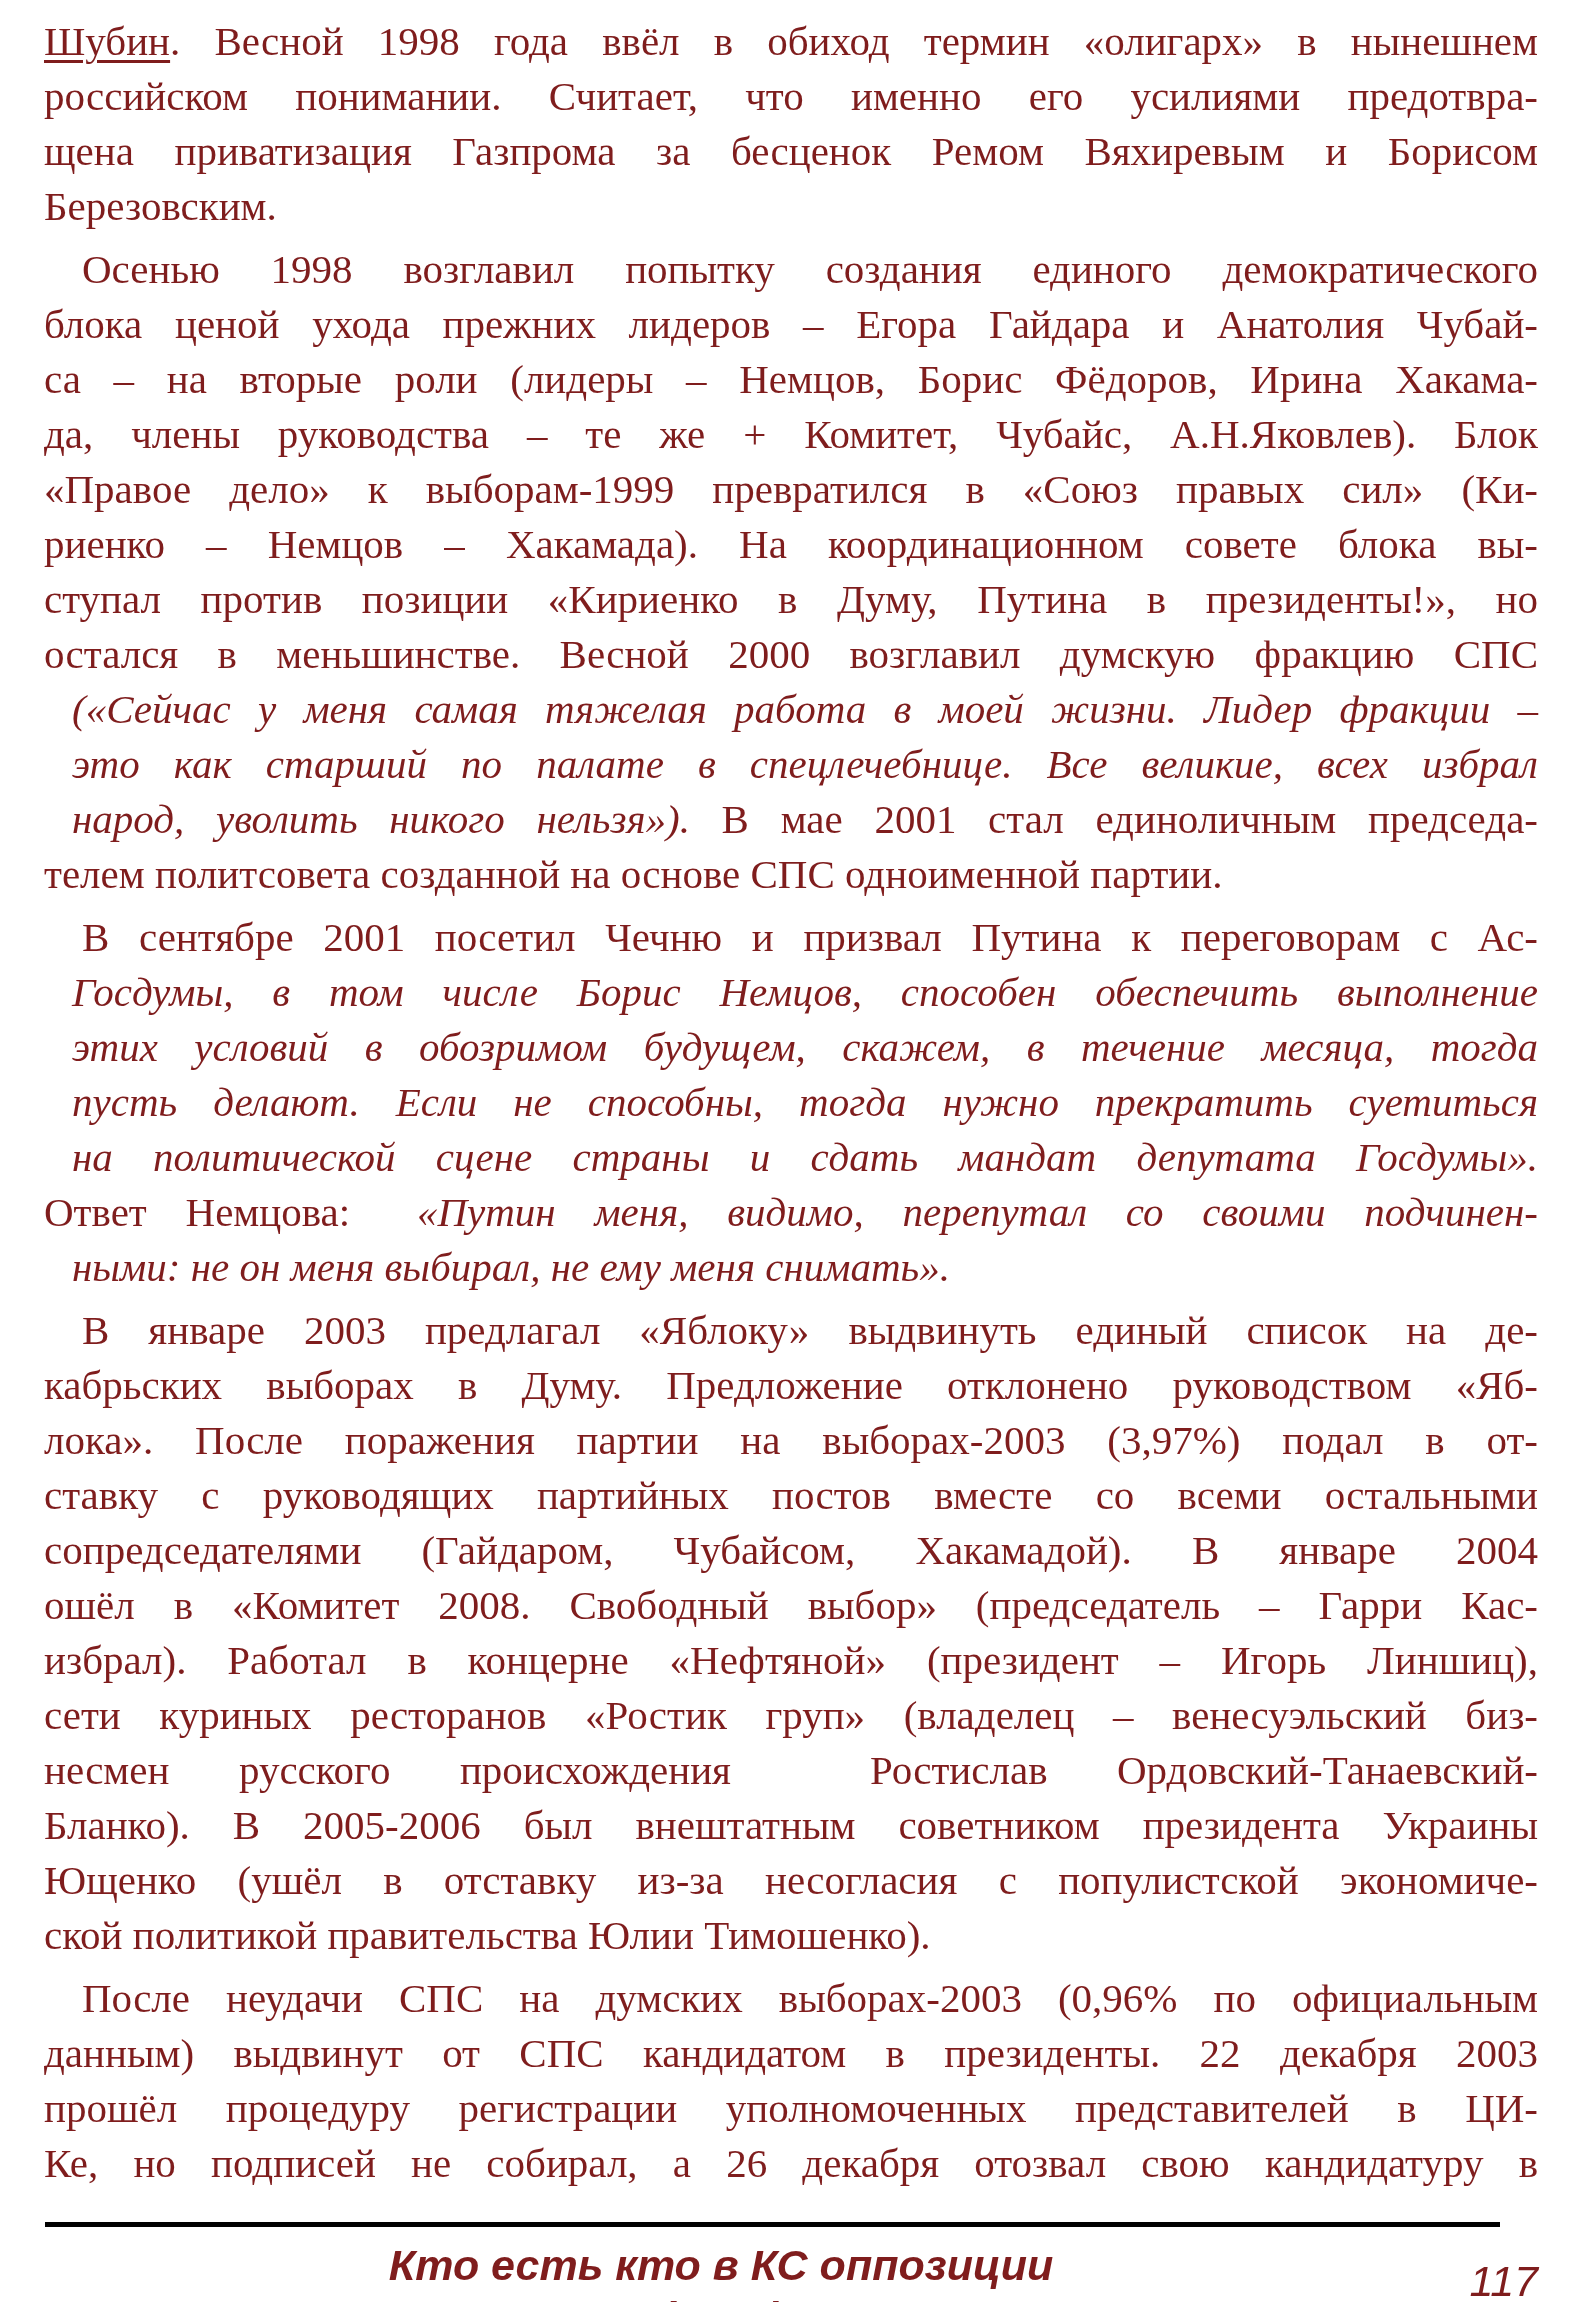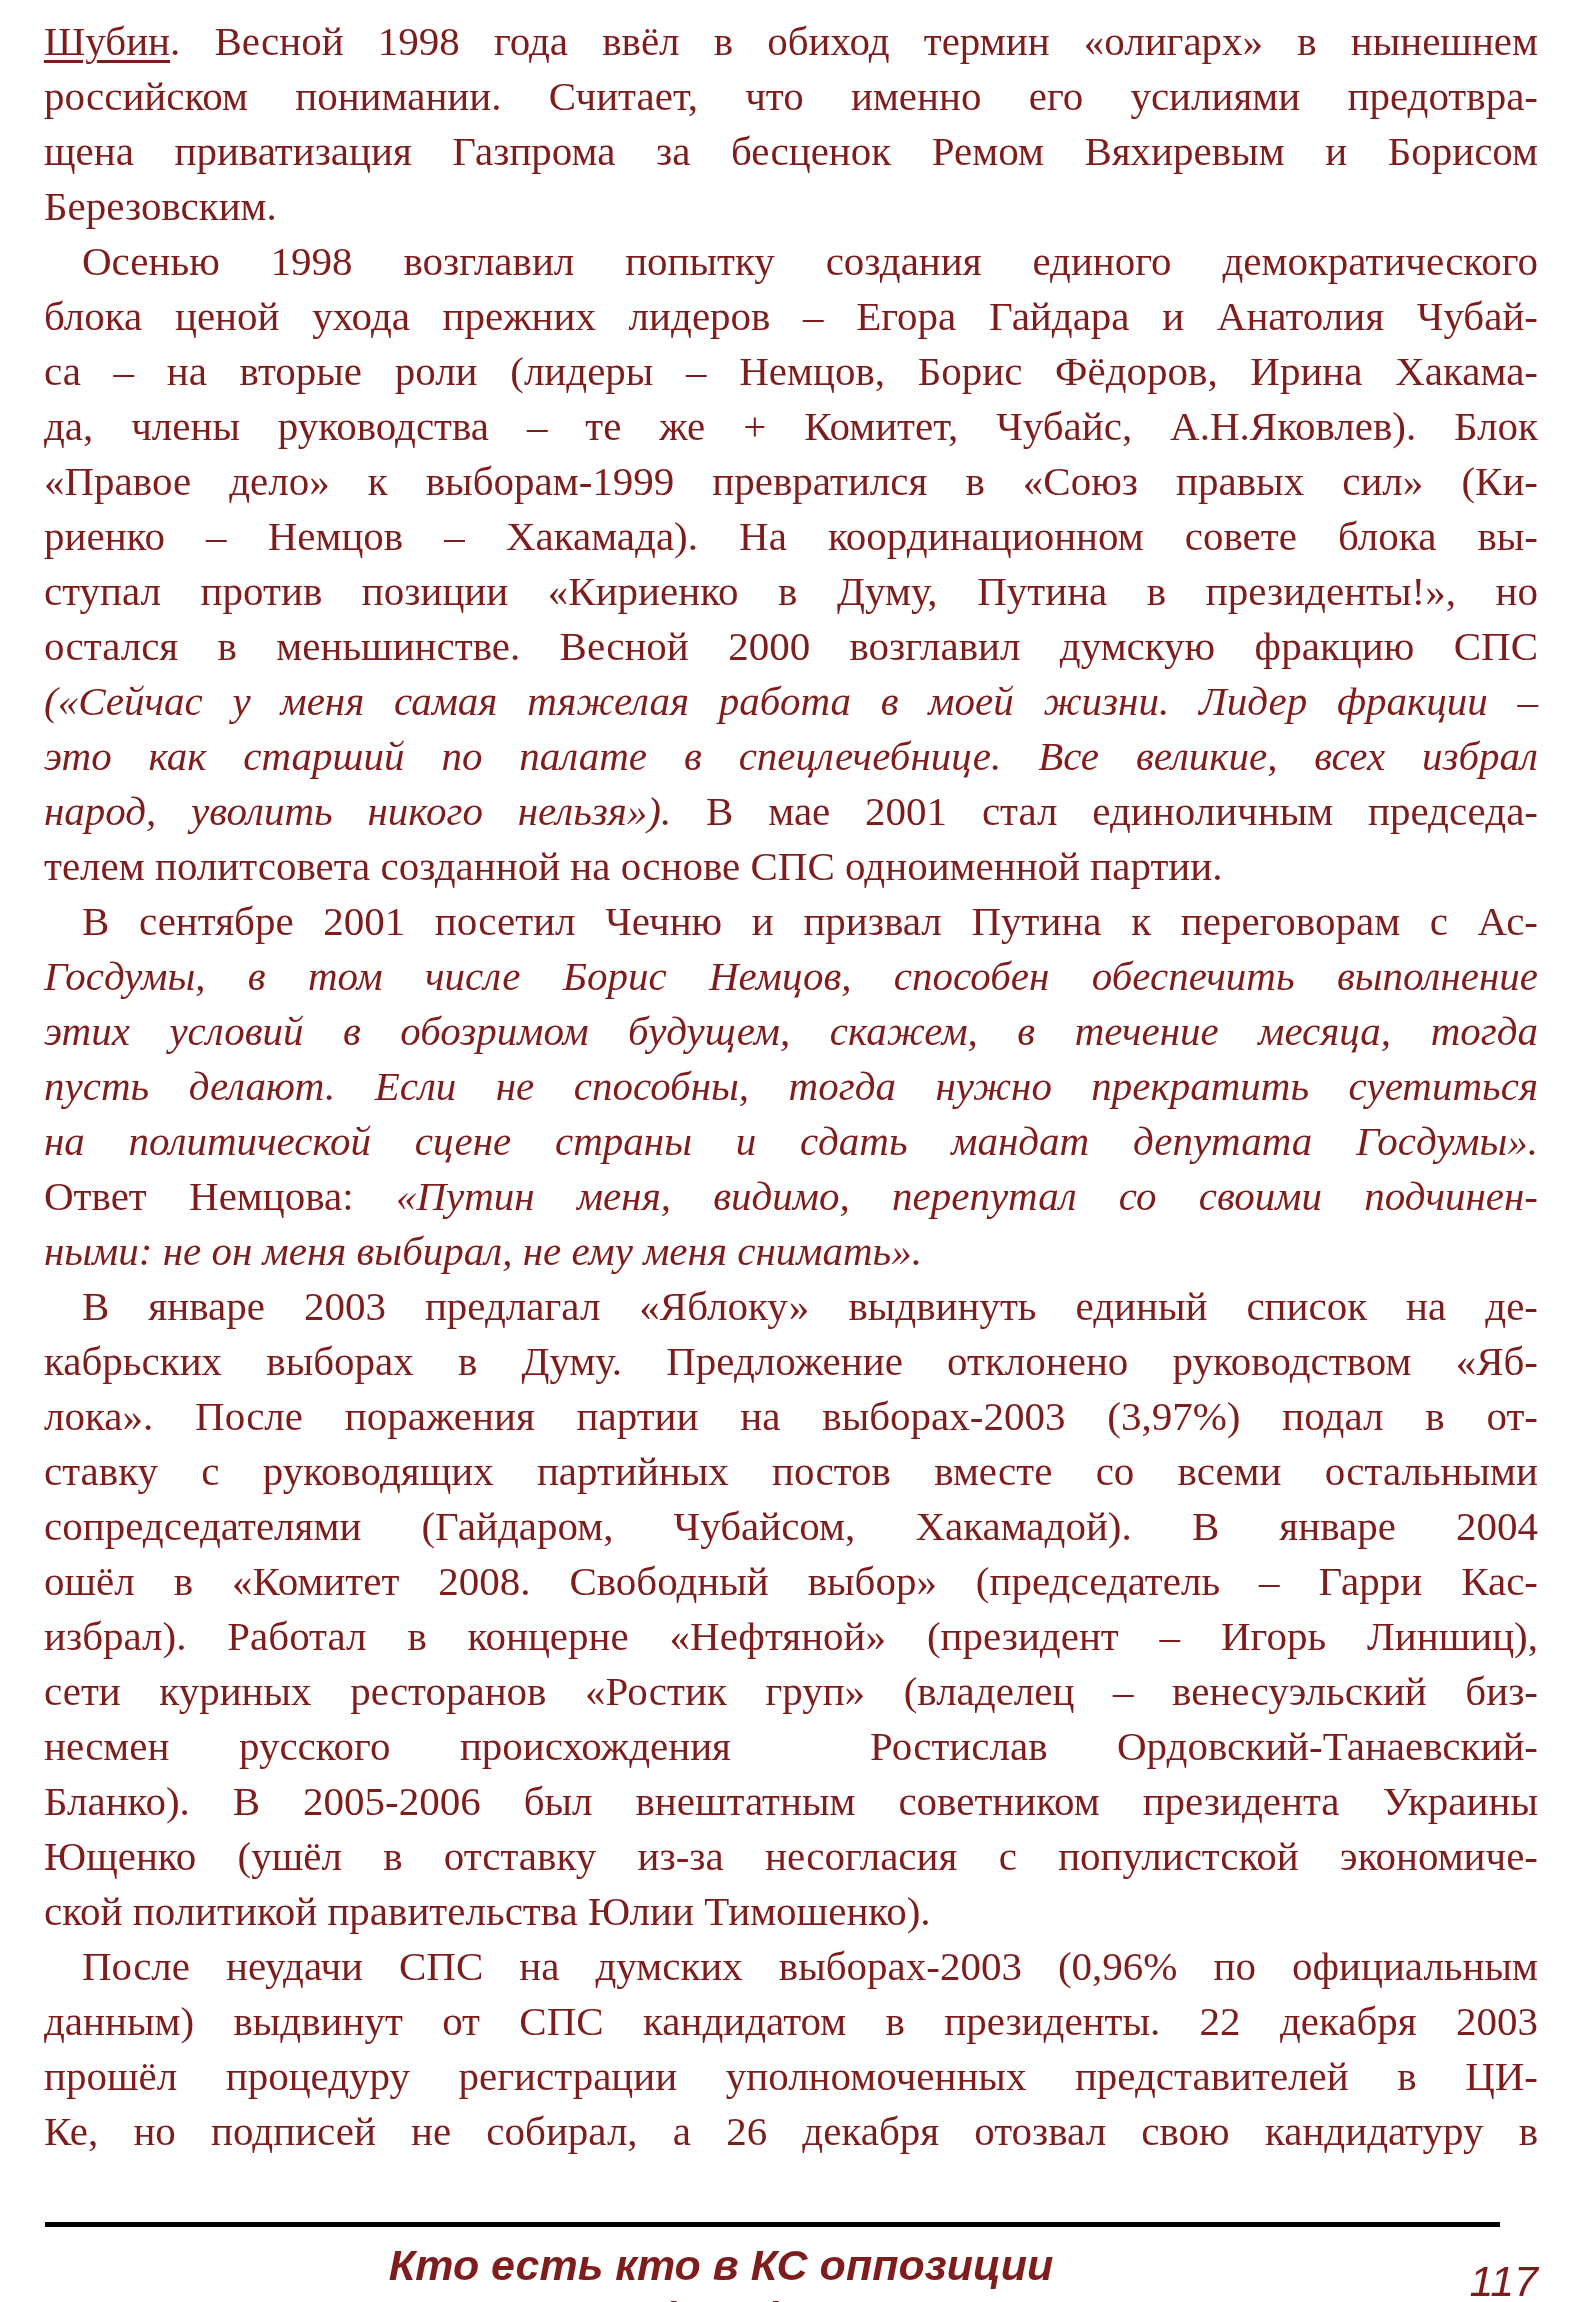--- a/index.html
+++ b/index.html
@@ -24,23 +24,23 @@
     height: 55px;
     text-align: justify;
     text-align-last: justify;
     -moz-text-align-last: justify;
     white-space: normal;
   }
   .line.last {
     text-align-last: left;
     -moz-text-align-last: left;
   }
-  .line.indent { text-indent: 38px; }
+  .line.indent { text-indent: 38px; margin-top: 8px; }
   .seg-n { font-style: normal; }
-  .seg-i { font-style: italic; }
+  .seg-i { font-style: italic; margin-left: 28px; }
   .seg-u {
     font-style: normal;
     text-decoration: underline;
     text-underline-offset: 5px;
     text-decoration-thickness: 3px;
   }
   .footer-rule {
     position: absolute;
     left: 45px;
     top: 2222px;

